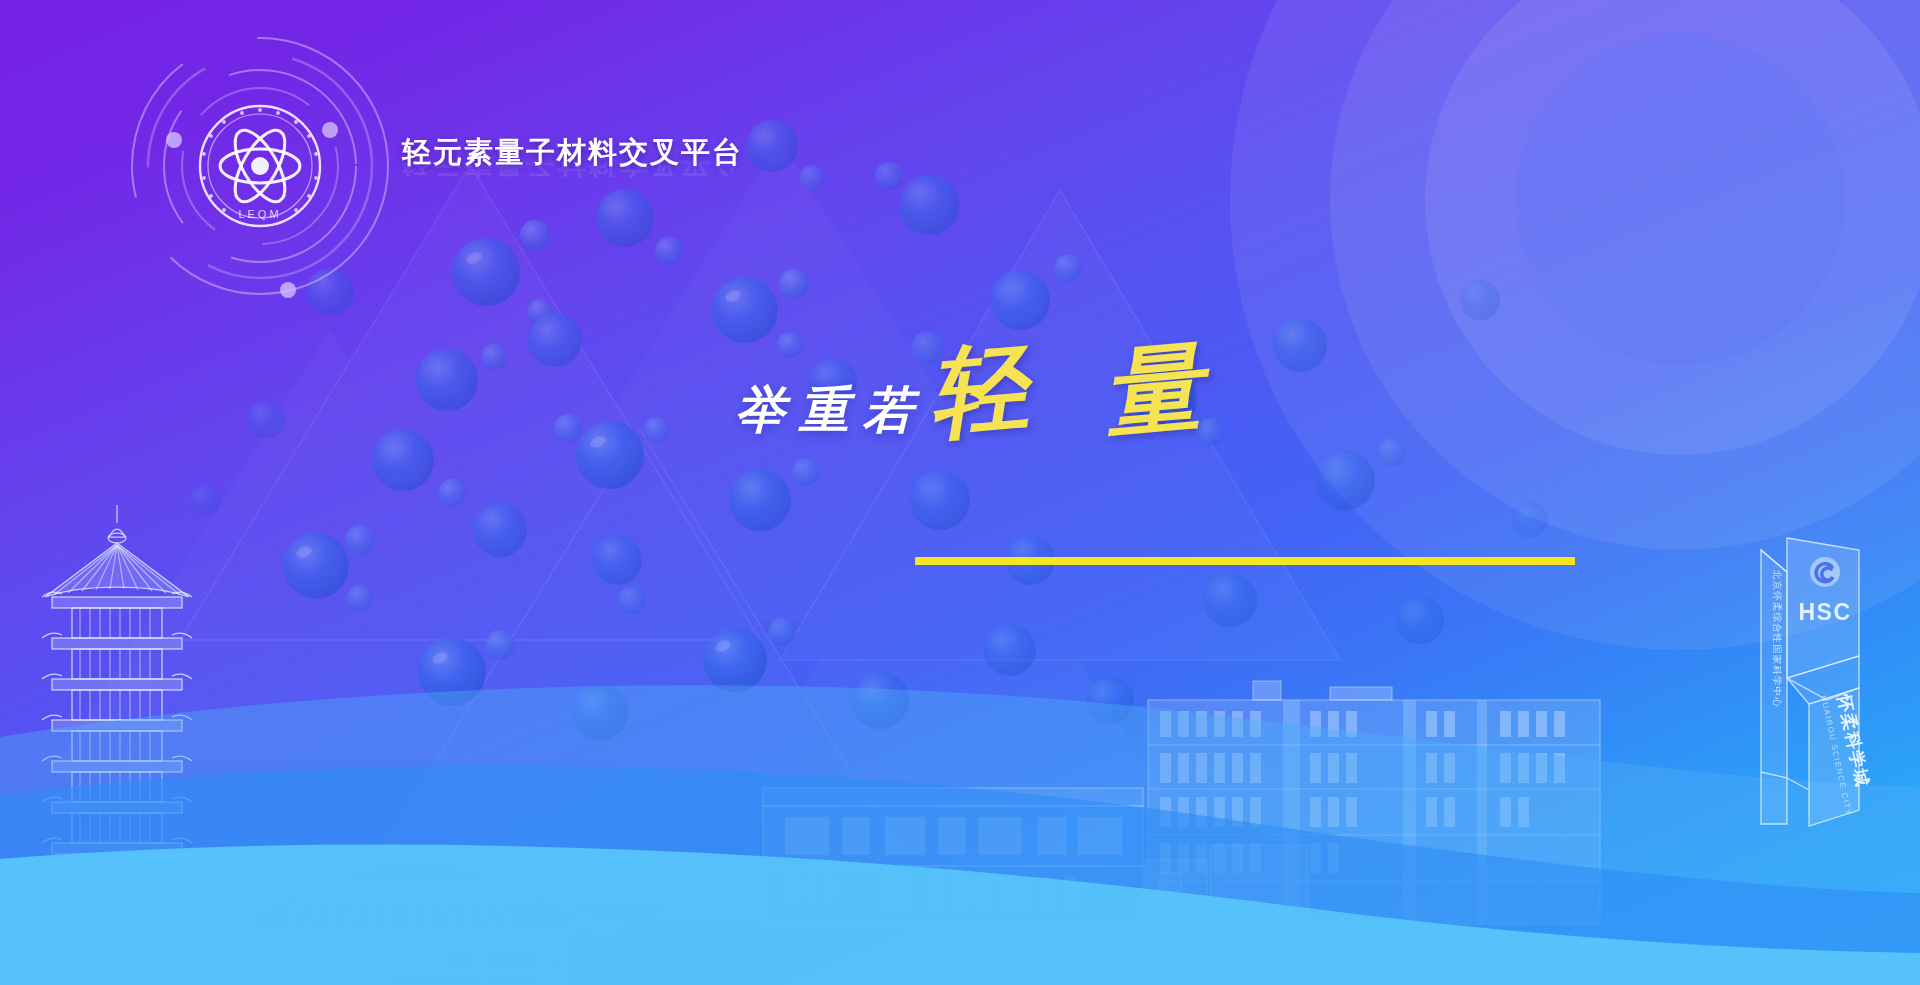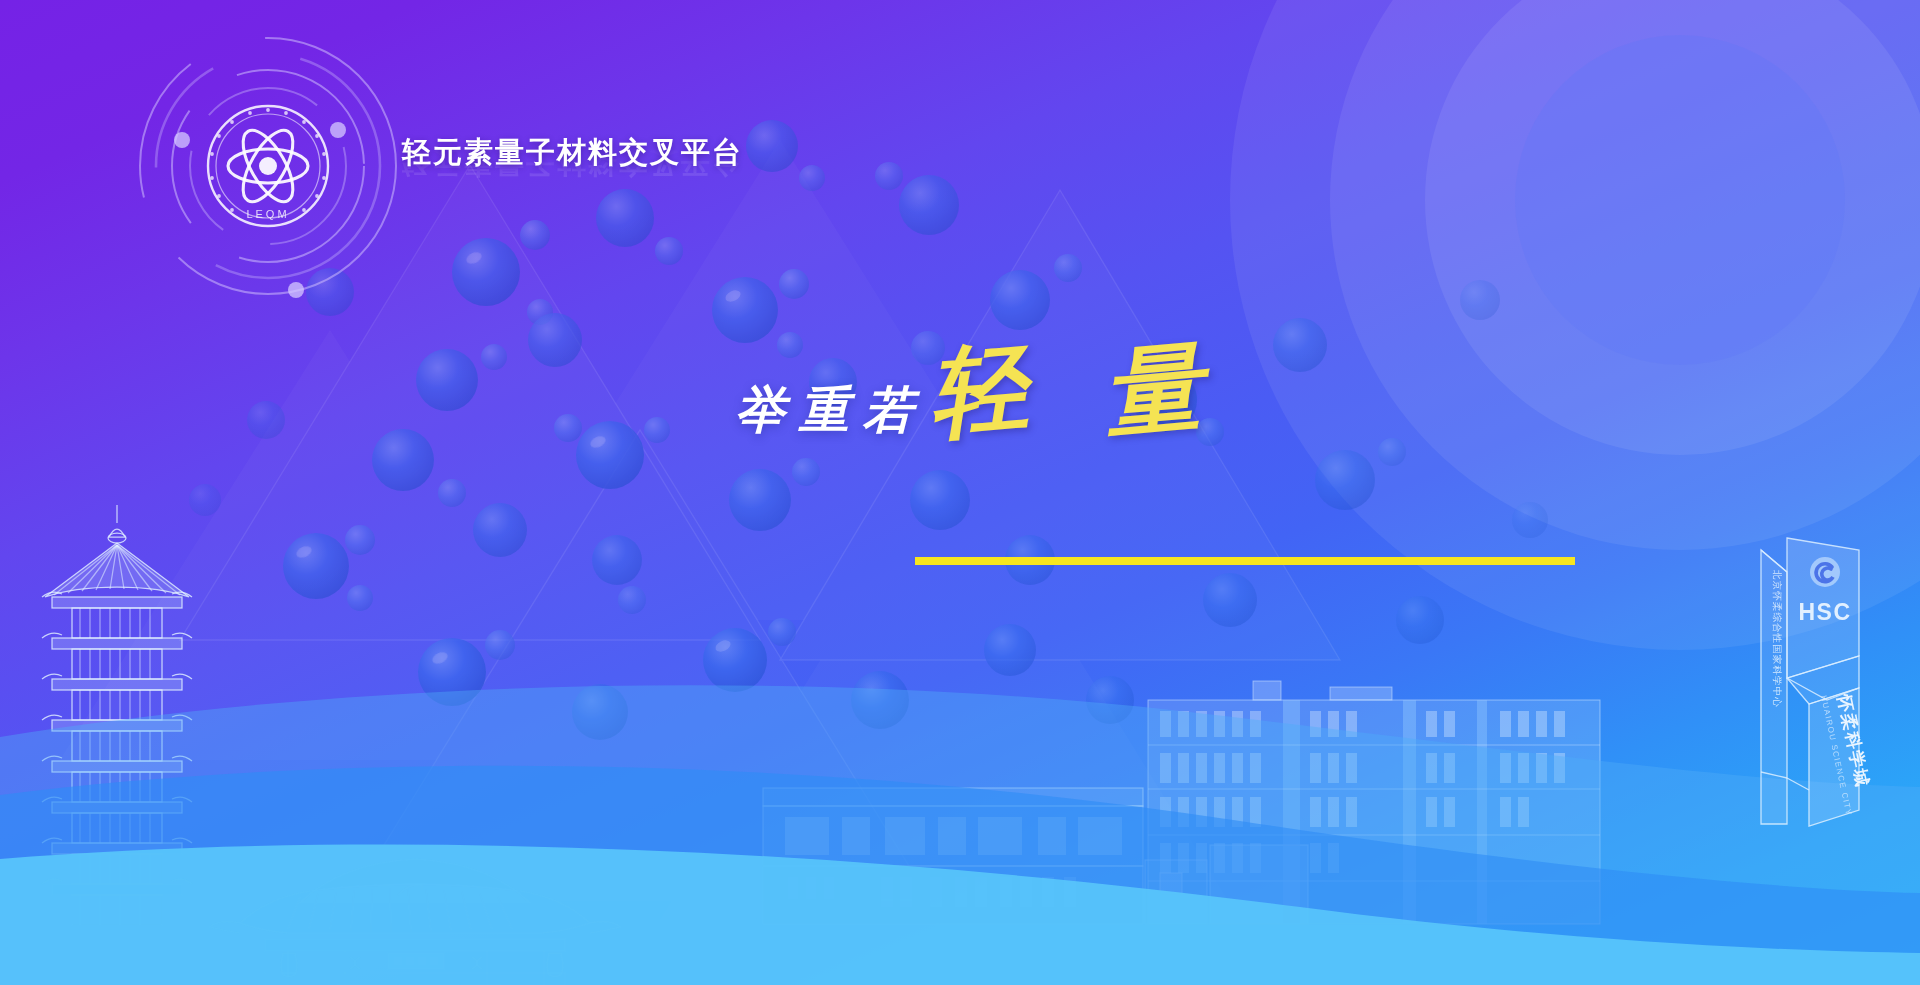--- a/index.html
+++ b/index.html
@@ -33,21 +33,21 @@
   .ring.r2{width:700px;height:700px;left:100px;top:100px;background:rgba(255,255,255,.075);}
   .ring.r3{width:510px;height:510px;left:195px;top:195px;background:rgba(255,255,255,.08);}
   .ring.r4{width:330px;height:330px;left:285px;top:285px;background:rgba(94,120,248,.28);}
 
   
   .bgart{position:absolute;inset:0;pointer-events:none;}
   .bgart svg{width:100%;height:100%;display:block;}
 
   
   .logo-wrap{
-    position:absolute;left:120px;top:18px;width:280px;height:290px;
+    position:absolute;left:112px;top:18px;width:280px;height:290px;
   }
   .logo-wrap svg{width:100%;height:100%;display:block;}
 
   
   .platform-title{
     position:absolute;left:402px;top:133px;
     font-size:29px;font-weight:bold;letter-spacing:2px;
     color:#ffffff;
     text-shadow:0 2px 6px rgba(40,10,110,.45);
     white-space:nowrap;

